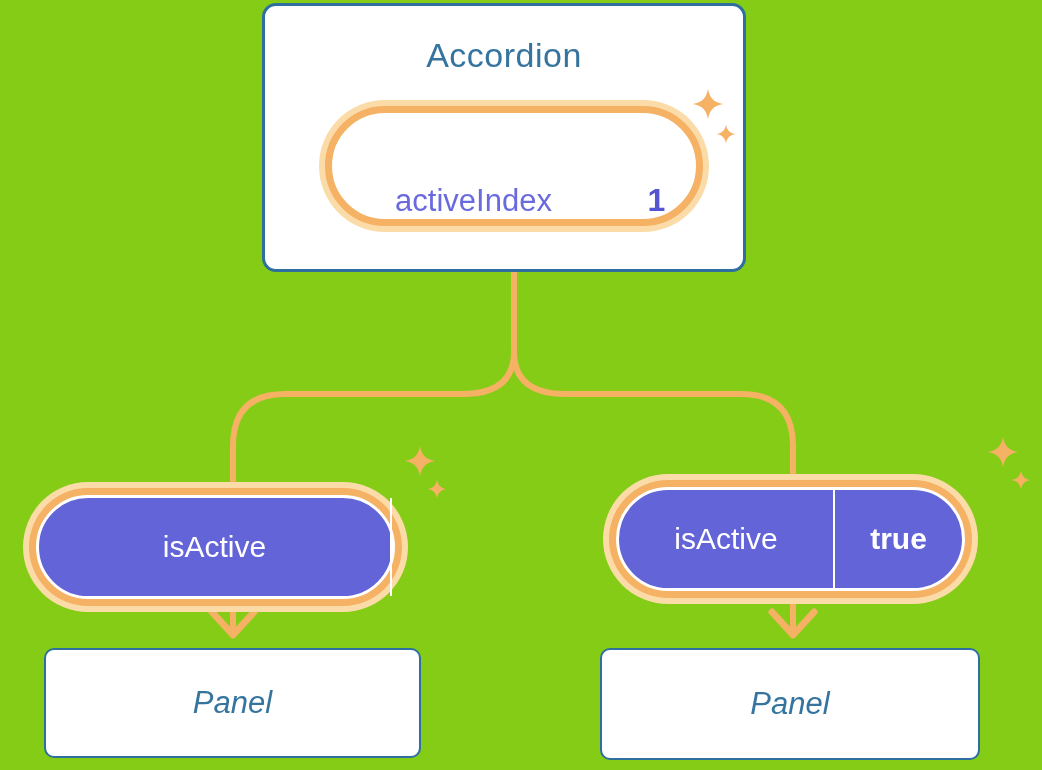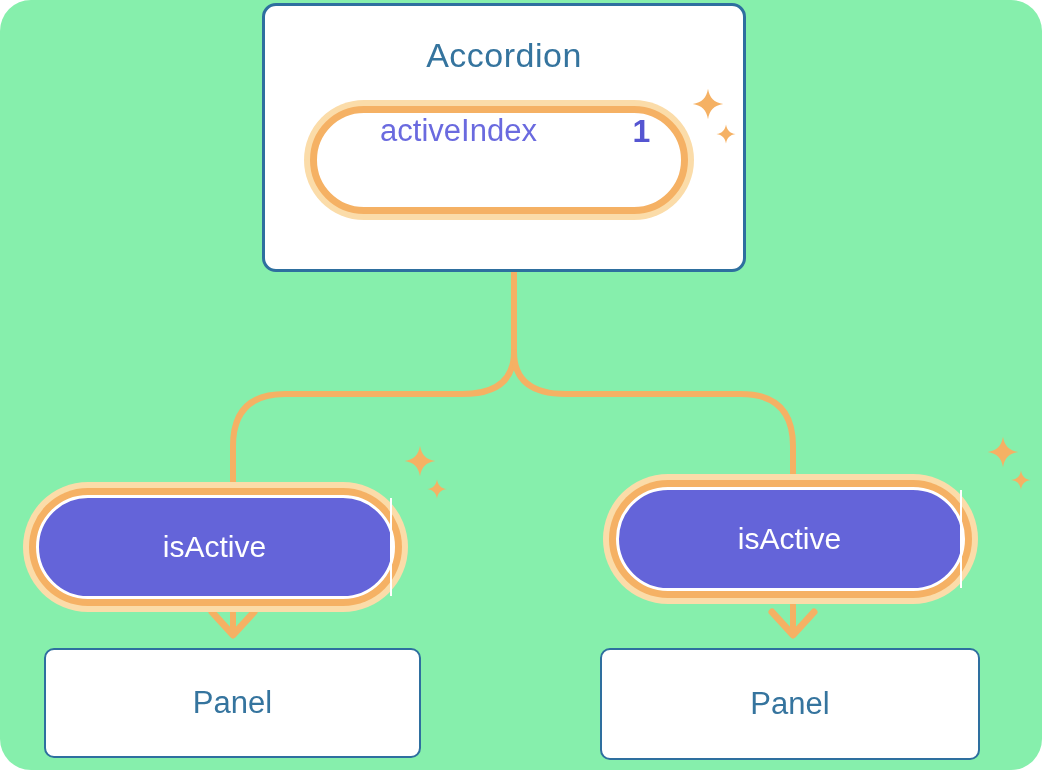--- a/index.html
+++ b/index.html
@@ -1,23 +1,22 @@
 <!DOCTYPE html>
 <html><head>
 <meta charset="utf-8">
 <style>
   html, body { margin: 0; padding: 0; }
   .stage {
     position: relative;
     width: 1042px;
     height: 770px;
-    background: #86efac;
+    background: #84cc16;
     font-family: "Liberation Sans", sans-serif;
     overflow: hidden;
-    border-radius: 31px;
   }
   svg.layer {
     position: absolute;
     left: 0; top: 0;
     width: 1042px; height: 770px;
     pointer-events: none;
   }
   .connector-layer { z-index: 0; }
   .sparkle-layer { z-index: 5; }
 
@@ -37,29 +36,29 @@
     text-align: center;
     font-size: 34px;
     font-weight: 500;
     letter-spacing: 0.5px;
     color: #35749E;
   }
 
   
   .state-pill {
     position: absolute;
-    left: 45px; top: 100px;
-    width: 378px; height: 108px;
+    left: 60px; top: 100px;
+    width: 378px; height: 120px;
     box-sizing: border-box;
     background: #FFFFFF;
     border: 7px solid #F5B164;
     border-radius: 60px;
     box-shadow: 0 0 0 6px #FBDCA9;
     display: flex;
-    align-items: flex-start;
+    align-items: flex-end;
     z-index: 2;
   }
   .state-pill .pill-label {
     flex: 1;
     display: flex; align-items: center; justify-content: center;
     font-size: 31px;
     color: #6A6ADF;
   }
   .state-pill .pill-divider {
     width: 2px;
@@ -109,20 +108,21 @@
 
   
   .panel-box {
     position: absolute;
     box-sizing: border-box;
     background: #FFFFFF;
     border: 2px solid #2E6F9F;
     border-radius: 10px;
     display: flex; align-items: center; justify-content: center;
     z-index: 1;
+    font-style: italic;
   }
   .panel-left  { left: 44px;  top: 648px; width: 377px; height: 110px; }
   .panel-right { left: 600px; top: 648px; width: 380px; height: 112px; }
   .panel-title {
     font-size: 31px;
     font-weight: 500;
     color: #35749E;
   }
 </style>
 </head>
@@ -152,20 +152,21 @@
   </div>
 
   <div class="prop-pill prop-pill-left">
     <span class="pill-label">isActive</span>
     <span class="pill-divider"></span>
   </div>
 
   <div class="prop-pill prop-pill-right">
     <span class="pill-label">isActive</span>
     <span class="pill-divider"></span>
+    <span class="pill-value">true</span>
   </div>
 
   <div class="panel-box panel-left">
     <span class="panel-title">Panel</span>
   </div>
   <div class="panel-box panel-right">
     <span class="panel-title">Panel</span>
   </div>
 
   <svg class="layer sparkle-layer" viewBox="0 0 1042 770">

